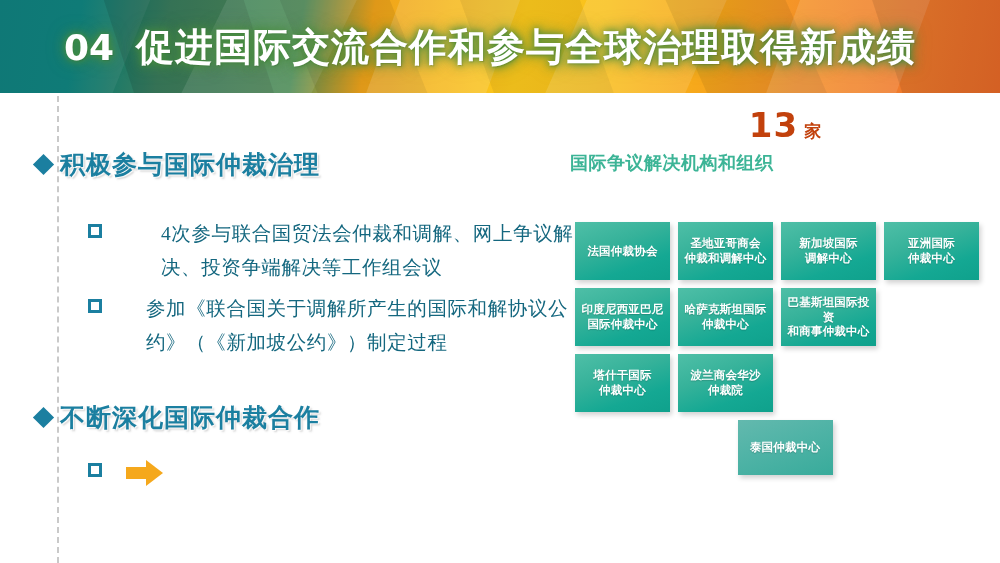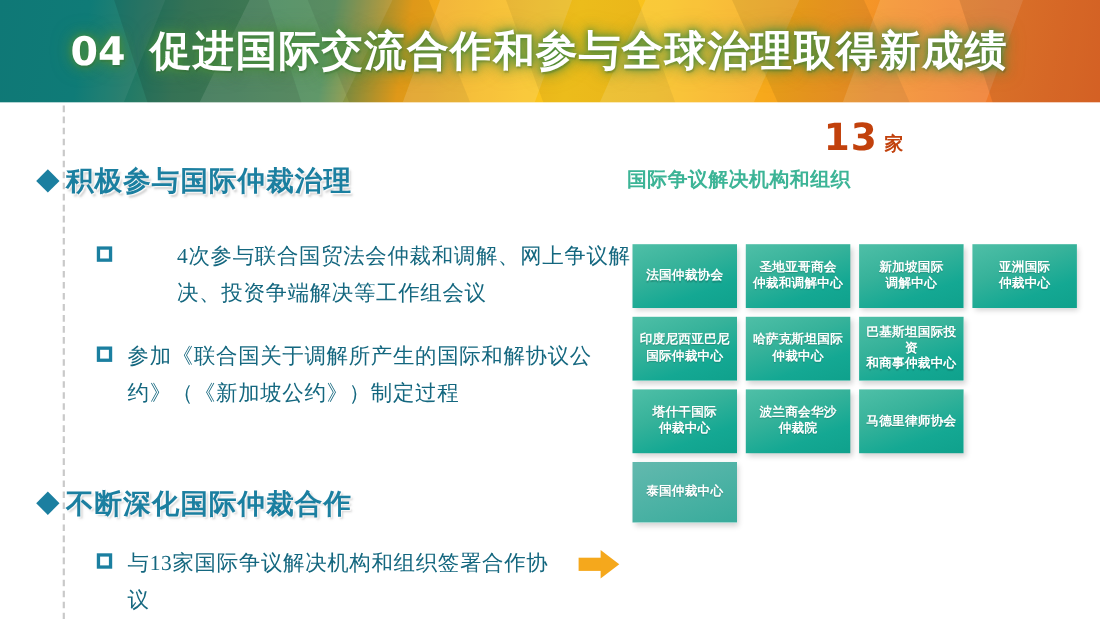--- a/index.html
+++ b/index.html
@@ -166,21 +166,21 @@
     position: absolute;
     left: 5px; top: 114px;
     width: 420px;
   }
   .box-row {
     display: flex;
     justify-content: flex-start;
     gap: 8px;
     margin-bottom: 8px;
   }
-  .box-row.centered { justify-content: flex-start; }
+  .box-row.centered { justify-content: center; }
   .org-box {
     width: 95px;
     height: 58px;
     display: flex;
     align-items: center;
     justify-content: center;
     text-align: center;
     color: #ffffff;
     font-size: 11.5px;
     font-weight: bold;
@@ -226,33 +226,32 @@
     <div class="section-head" style="margin-top:48px;">
       <span class="diamond-icon"></span>
       <span>积极参与国际仲裁治理</span>
     </div>
 
     <div class="bullet-row" style="margin-top:36px; margin-left:52px;gap:45px;">
       <span class="sq-icon"></span>
       <span class="bullet-text">4次参与联合国贸法会仲裁和调解、网上争议解决、投资争端解决等工作组会议</span>
     </div>
 
-    <div class="bullet-row" style="margin-top:24px; margin-left:52px;">
+    <div class="bullet-row" style="margin-top:8px; margin-left:52px;gap:30px;">
       <span class="sq-icon"></span>
       <span class="bullet-text">参加《联合国关于调解所产生的国际和解协议公约》（《新加坡公约》）制定过程</span>
     </div>
 
-    <div class="section-head" style="margin-top:66px;">
+    <div class="section-head" style="margin-top:42px;">
       <span class="diamond-icon"></span>
       <span>不断深化国际仲裁合作</span>
     </div>
 
     <div class="bullet-row" style="margin-top:22px; margin-left:52px;">
       <span class="sq-icon"></span>
-      <span class="bullet-text" style="max-width:400px;">与13家国际争议解决机构和组织签署合作协议</span>
       <span class="arrow-right">
         <span class="shaft"></span>
           <span class="head"></span>
       </span>
     </div>
 
   </div>
 
   <div id="right-col">
 
@@ -269,21 +268,20 @@
         <div class="org-box">亚洲国际<br>仲裁中心</div>
       </div>
       <div class="box-row">
         <div class="org-box">印度尼西亚巴尼<br>国际仲裁中心</div>
         <div class="org-box">哈萨克斯坦国际<br>仲裁中心</div>
         <div class="org-box">巴基斯坦国际投资<br>和商事仲裁中心</div>
       </div>
       <div class="box-row">
         <div class="org-box">塔什干国际<br>仲裁中心</div>
         <div class="org-box">波兰商会华沙<br>仲裁院</div>
-        <div class="org-box">马德里律师协会</div>
       </div>
       <div class="box-row centered">
         <div class="org-box last-row">泰国仲裁中心</div>
       </div>
     </div>
 
   </div>
 
 </div>
 

